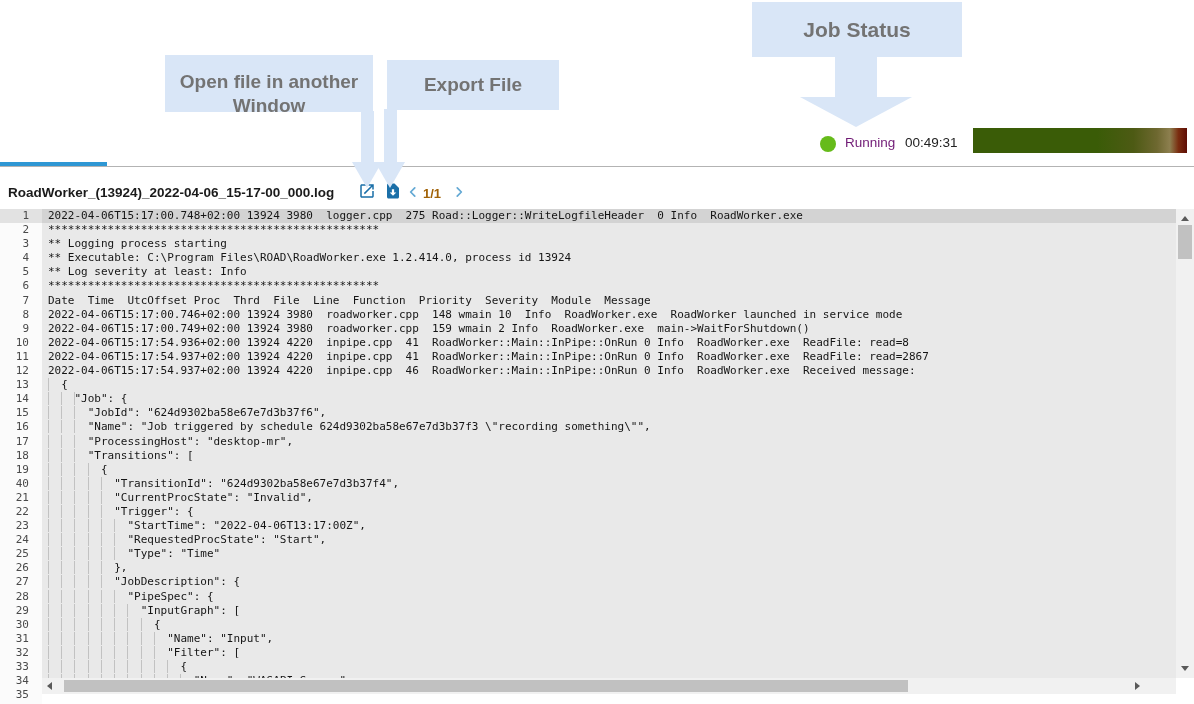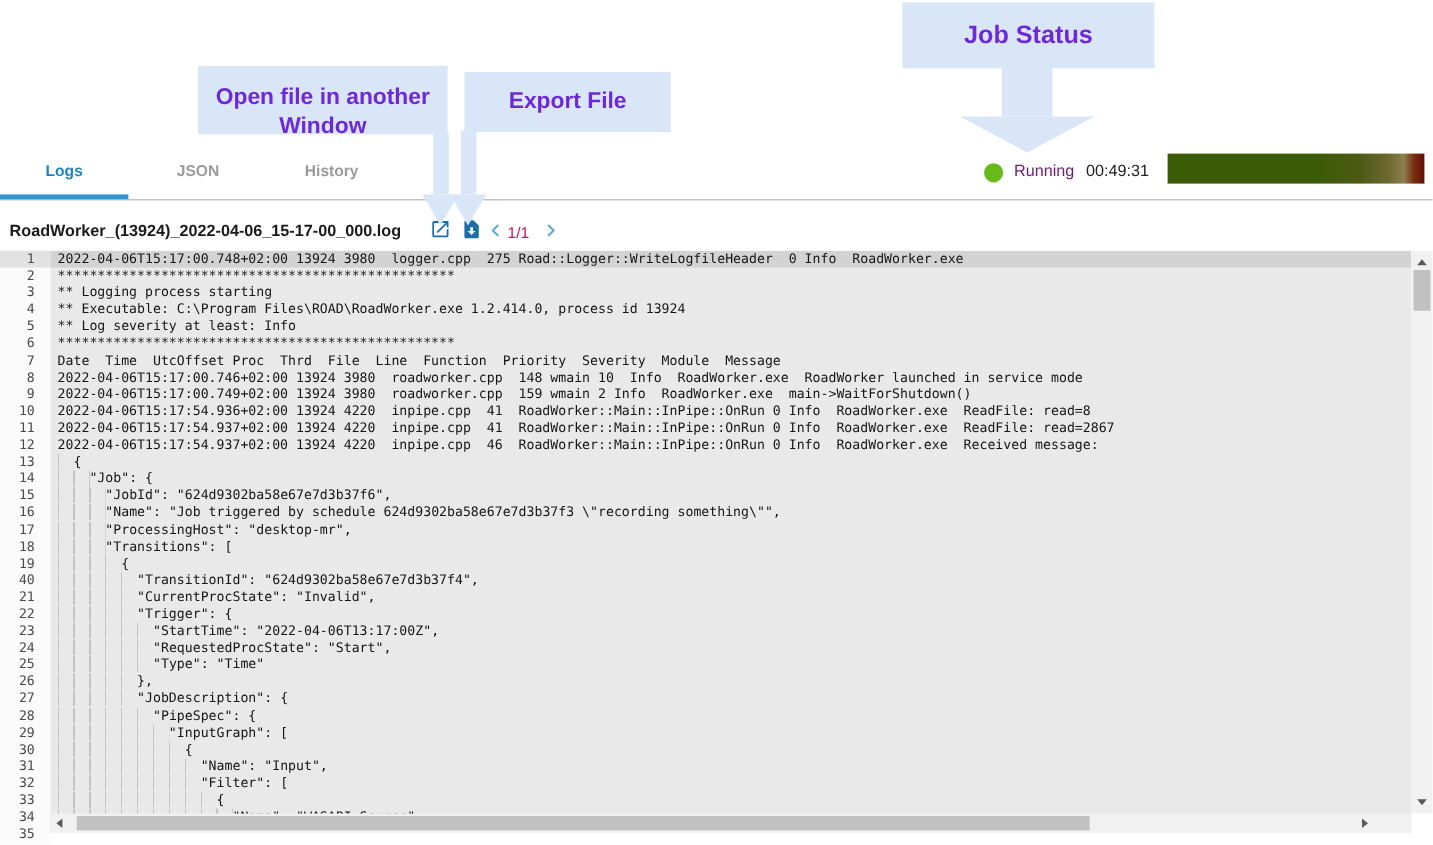--- a/index.html
+++ b/index.html
@@ -3,21 +3,21 @@
 <meta charset="utf-8">
 <style>
   * { margin:0; padding:0; box-sizing:border-box; }
   html,body { background:#fff; }
   .page {
     position:relative; width:1194px; height:704px; background:#fff;
     font-family:"Liberation Sans", sans-serif; overflow:hidden;
   }
   
   .callout {
-    position:absolute; background:var(--callout-bg,#d9e6f7); color:#6d28d9;
+    position:absolute; background:var(--callout-bg,#d9e6f7); color:#737373;
     font-weight:700; text-align:center; z-index:5;
   }
   .callout.open-file   { left:165px; top:55px;  width:208px; height:57px; font-size:19px; line-height:24px; padding-top:15px; }
   .callout.export-file { left:387px; top:60px;  width:172px; height:50px; font-size:19px; line-height:50px; }
   .callout.job-status  { left:752px; top:2px;   width:210px; height:55px; font-size:21px; line-height:55px; }
   .arrow-stem { position:absolute; background:var(--callout-bg,#d9e6f7); z-index:6; }
   .arrow-head { position:absolute; width:0; height:0; z-index:6; }
   .stem-a { left:361px; top:111px; width:13px; height:51px; }
   .head-a { left:352px; top:162px; border-left:15px solid transparent; border-right:15px solid transparent; border-top:26px solid var(--callout-bg,#d9e6f7); }
   .stem-b { left:384px; top:109px; width:13px; height:53px; }
@@ -37,21 +37,21 @@
   .status-state { position:absolute; left:845px; top:135px; font-size:13.5px; color:#701a75; }
   .status-time  { position:absolute; left:905px; top:135px; font-size:13.5px; color:#222; }
   .progress-bar { position:absolute; left:973px; top:128px; width:214px; height:25px; background:#3a5c07; }
   
   .file-name { position:absolute; left:8px; top:185px; font-size:13.5px; font-weight:700; color:#1a1a1a; }
   .icon-btn { position:absolute; width:18px; height:18px; cursor:pointer; }
   .icon-open   { left:358px; top:182px; }
   .icon-export { left:384px; top:182px; }
   .pager-prev { position:absolute; left:406px; top:185px; width:14px; height:14px; cursor:pointer; }
   .pager-next { position:absolute; left:452px; top:185px; width:14px; height:14px; cursor:pointer; }
-  .pager-text { position:absolute; left:423px; top:186px; font-size:13px; font-weight:400; color:#be185d; }
+  .pager-text { position:absolute; left:423px; top:186px; font-size:13px; font-weight:700; color:#a16207; }
   
   .logview { position:absolute; left:0; top:209px; width:1194px; height:495px; }
   .gutter { position:absolute; left:0; top:0; width:42px; height:495px; background:#fbfbfb; }
   .ln { height:14.1px; line-height:14.1px; font-family:"DejaVu Sans Mono", monospace; font-size:11px;
         color:#4a4a4a; text-align:right; padding-right:13px; }
   .ln.sel { background:#e2e2e2; }
   .log-body { position:absolute; left:42px; top:0; width:1134px; height:485px;
               background:var(--content-bg,#e9e9e9); overflow:hidden; }
   .row { height:14.1px; line-height:14.1px; font-family:"DejaVu Sans Mono", monospace; font-size:11px;
          color:#151515; white-space:pre; padding-left:6px; }
@@ -76,25 +76,20 @@
   <div class="callout open-file">Open file in another Window</div>
   <div class="callout export-file">Export File</div>
   <div class="callout job-status">Job Status</div>
   <div class="arrow-stem stem-a"></div>
   <div class="arrow-head head-a"></div>
   <div class="arrow-stem stem-b"></div>
   <div class="arrow-head head-b"></div>
   <div class="arrow-stem stem-c"></div>
   <div class="arrow-head head-c"></div>
 
-  <div class="tabbar">
-    <span class="tab active">Logs</span>
-    <span class="tab">JSON</span>
-    <span class="tab">History</span>
-  </div>
   <div class="tab-underline"></div>
   <div class="tab-divider"></div>
 
   <div class="status-dot"></div>
   <div class="status-state">Running</div>
   <div class="status-time">00:49:31</div>
   <div class="progress-bar" style="background: linear-gradient(90deg, rgb(58, 92, 7) 0%, rgb(58, 92, 7) 58%, rgb(77, 90, 20) 75%, rgb(110, 104, 48) 86%, rgb(141, 127, 79) 92%, rgb(122, 45, 16) 96%, rgb(94, 13, 5) 100%);"></div>
 
   <div class="file-name">RoadWorker_(13924)_2022-04-06_15-17-00_000.log</div>
   <div class="icon-btn icon-open">

